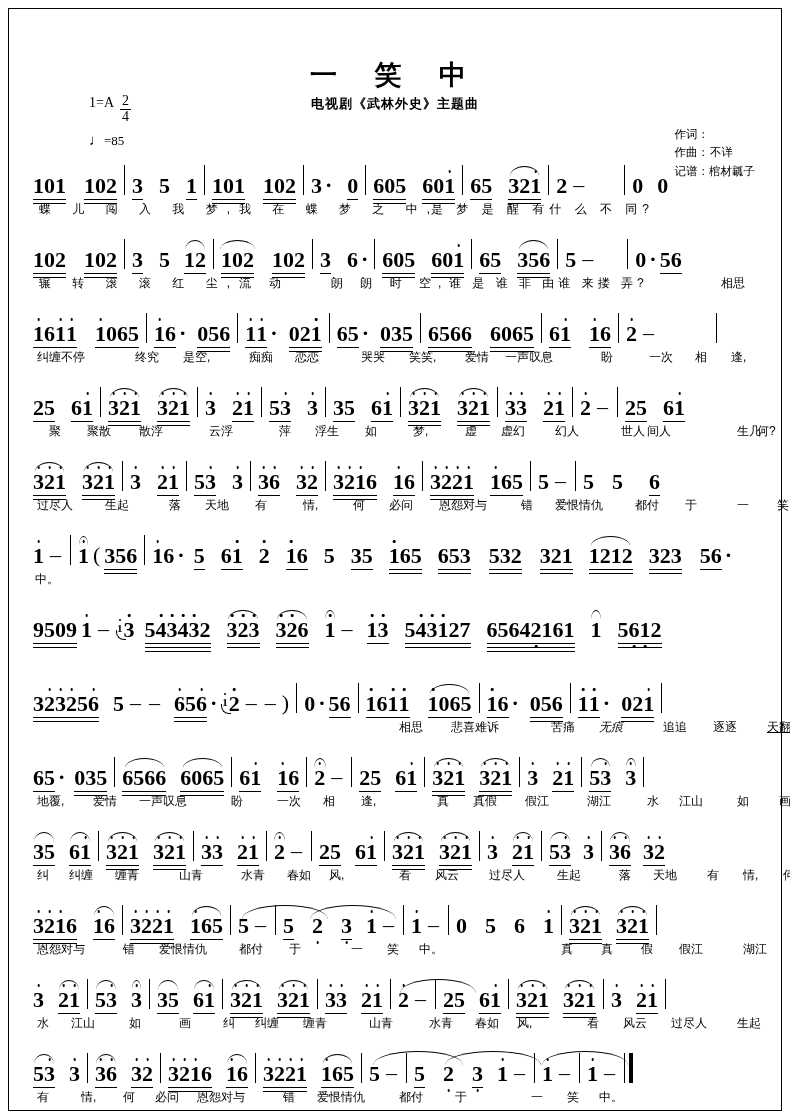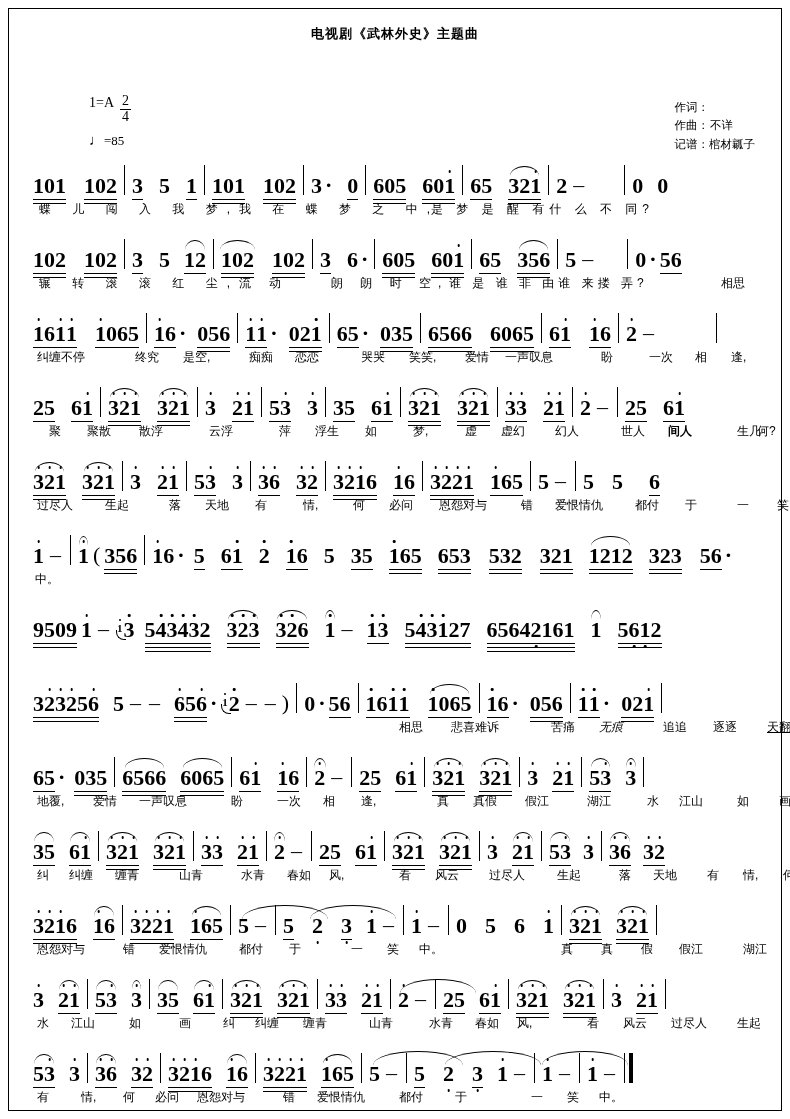--- a/index.html
+++ b/index.html
@@ -40,21 +40,21 @@
     letter-spacing: 14px;
     padding-top: 52px;
     line-height: 1;
   }
   .subtitle {
     text-align: center;
     font-family: "DejaVu Serif", serif;
     font-weight: bold;
     font-size: 13px;
     letter-spacing: 1px;
-    margin-top: 16px;
+    margin-top: 7px;
   }
   .performer {
     text-align: center;
     font-size: 12px;
     letter-spacing: 2px;
     margin-top: 17px;
   }
 
   .keyblock {
     position: absolute;
@@ -85,21 +85,21 @@
 
   .credits {
     position: absolute;
     right: 26px;
     top: 90px;
     font-size: 11.5px;
     line-height: 1.55;
     white-space: nowrap;
   }
   .credits .pair { display: flex; align-items: center; }
-  .credits .labels { display: inline-block; }
+  .credits .labels { display: inline-block; margin-top: 27px; }
   .credits .labels span { display: block; }
   .credits .val { margin-left: 1px; align-self: flex-end; }
 
   
   .music {
     position: absolute;
     left: 0;
     right: 0;
     top: 156px;
   }
@@ -292,20 +292,21 @@
     <div class="keyline">
       <span class="keytext">1=A</span>
       <span class="meter">
         <span class="num">2</span>
         <span class="den">4</span>
       </span>
     </div>
     <div class="tempo"><span class="qnote">♩</span><span>=85</span></div>
   </div>
 
+  <div class="title">一 笑 中</div>
   <div class="subtitle">电视剧《武林外史》主题曲</div>
 
   <div class="credits">
     <div class="pair">
       <span class="labels">
         <span>作词：</span>
         <span>作曲：</span>
       </span>
       <span class="val">不详</span>
     </div>
@@ -497,21 +498,21 @@
         <span class="lyr" style="left:108px;">散浮</span>
         <span class="lyr" style="left:178px;">云浮</span>
         <span class="lyr" style="left:248px;">萍</span>
         <span class="lyr" style="left:284px;">浮生</span>
         <span class="lyr" style="left:334px;">如</span>
         <span class="lyr" style="left:382px;">梦,</span>
         <span class="lyr" style="left:434px;">虚</span>
         <span class="lyr" style="left:470px;">虚幻</span>
         <span class="lyr" style="left:524px;">幻人</span>
         <span class="lyr" style="left:590px;">世人</span>
-        <span class="lyr" style="left:637px;font-weight:bold;">间人</span>
+        <span class="lyr" style="left:616px;">间人</span>
         <span class="lyr" style="left:706px;">生几</span>
         <span class="lyr" style="left:726px;">何?</span>
       </div>
     </div>
 
     <div class="staff-line">
       <div class="notes-row">
         <span class="grp u2"><span class="slur"></span><span class="n up">3</span><span class="n up">2</span><span class="n up">1</span></span>
         <span class="sp" style="width:12px"></span>
         <span class="grp u2"><span class="slur"></span><span class="n up">3</span><span class="n up">2</span><span class="n up">1</span></span>

